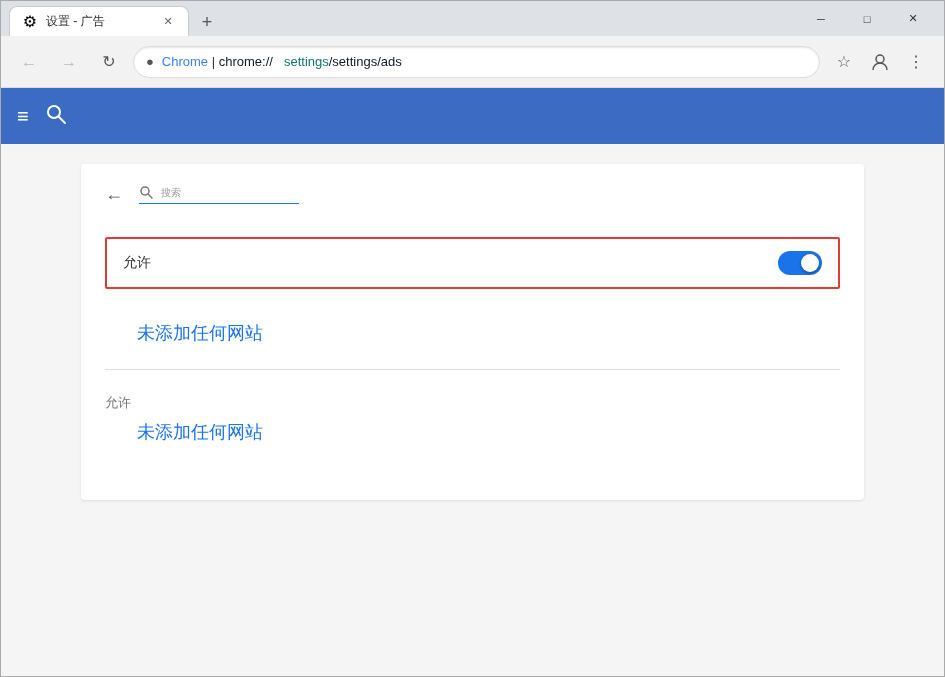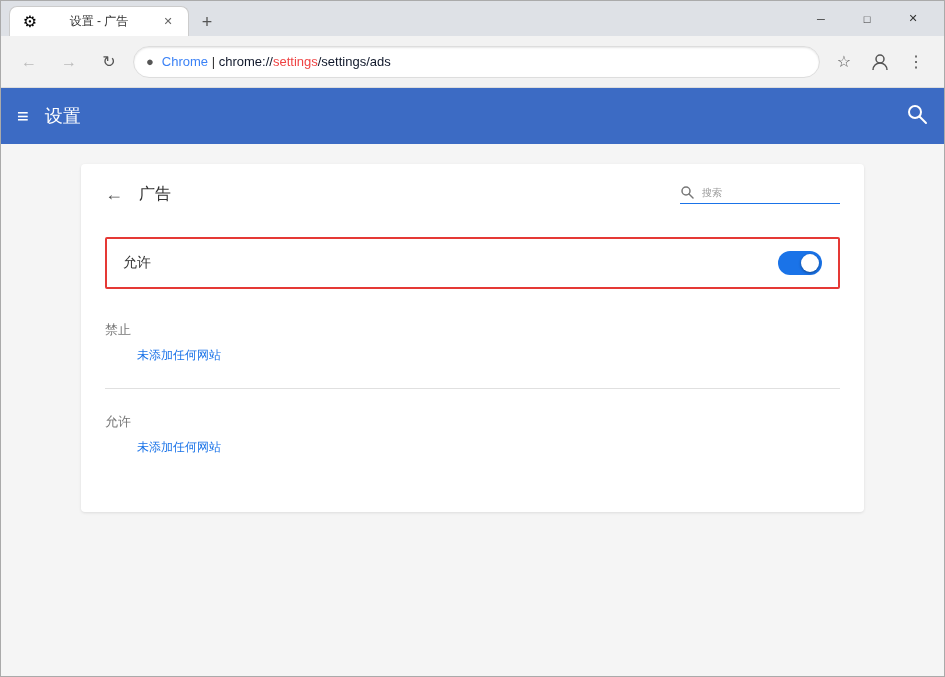--- a/index.html
+++ b/index.html
@@ -6,36 +6,36 @@
     body { font-family: 'Microsoft YaHei', Arial, sans-serif; background: #dee1e6; width: 945px; height: 677px; overflow: hidden; }
 
     
     .window { width: 945px; height: 677px; background: #fff; display: flex; flex-direction: column; border: 1px solid #aaa; }
 
     
     .title-bar { height: 35px; background: #dee1e6; display: flex; align-items: center; padding: 0 8px; gap: 0; user-select: none; }
     .title-bar-tabs { display: flex; align-items: flex-end; flex: 1; height: 100%; }
     .tab-active { background: #fff; border-radius: 8px 8px 0 0; display: flex; align-items: center; padding: 0 12px; height: 30px; gap: 8px; min-width: 180px; border: 1px solid #ccc; border-bottom: none; }
     .tab-favicon { width: 16px; height: 16px; display: flex; align-items: center; justify-content: center; }
-    .tab-title { font-size: 12px; color: #333; flex: 1; white-space: nowrap; overflow: hidden; text-overflow: ellipsis; text-align: center; }
+    .tab-title { font-size: 12px; color: #333; flex: 1; white-space: nowrap; overflow: hidden; text-overflow: ellipsis; }
     .tab-close { width: 16px; height: 16px; display: flex; align-items: center; justify-content: center; border-radius: 50%; cursor: pointer; font-size: 11px; color: #666; }
     .new-tab-btn { width: 28px; height: 28px; display: flex; align-items: center; justify-content: center; border-radius: 50%; cursor: pointer; font-size: 18px; color: #555; margin-left: 4px; }
     .window-controls { display: flex; gap: 0; }
     .win-btn { width: 46px; height: 35px; display: flex; align-items: center; justify-content: center; cursor: pointer; font-size: 11px; color: #333; }
 
     
     .address-bar { height: 52px; background: #f2f2f2; display: flex; align-items: center; padding: 0 12px; gap: 8px; border-bottom: 1px solid #ddd; }
     .nav-btn { width: 32px; height: 32px; border-radius: 50%; display: flex; align-items: center; justify-content: center; cursor: pointer; color: #555; font-size: 16px; }
     .nav-btn.disabled { color: #bbb; cursor: default; }
     .address-input-wrap { flex: 1; height: 32px; background: #fff; border-radius: 16px; display: flex; align-items: center; padding: 0 12px; gap: 8px; border: 1px solid #ddd; box-shadow: inset 0 1px 2px rgba(0,0,0,0.1); }
     .address-site-icon { font-size: 13px; color: #555; }
     .address-url { font-size: 13px; color: #333; flex: 1; }
     .address-url .site-name { color: #3b82f6; }
     .address-url .url-path { color: #0f172a; }
-    .address-url .url-highlight { color: #ef4444; font-weight: 500; }
+    .address-url .url-highlight { color: #0f766e; font-weight: 500; margin-left: 11px; }
     .address-right-icons { display: flex; gap: 4px; }
     .addr-icon-btn { width: 32px; height: 32px; border-radius: 50%; display: flex; align-items: center; justify-content: center; cursor: pointer; color: #555; font-size: 16px; }
 
     
     .settings-header { height: 56px; background: #3c6bc4; display: flex; align-items: center; padding: 0 16px; gap: 16px; }
     .hamburger-icon { color: #fff; font-size: 20px; cursor: pointer; }
     .settings-title { color: #fff; font-size: 18px; font-weight: 500; flex: 1; }
     .search-icon-header { color: #fff; font-size: 20px; cursor: pointer; }
 
     
@@ -58,21 +58,21 @@
     .allow-label { font-size: 14px; color: #333; flex: 1; }
 
     
     .toggle-wrap { position: relative; width: 44px; height: 24px; }
     .toggle-track { width: 44px; height: 24px; background: #1a73e8; border-radius: 12px; cursor: pointer; position: relative; transition: background 0.2s; }
     .toggle-thumb { position: absolute; width: 18px; height: 18px; background: #fff; border-radius: 50%; top: 3px; left: 23px; box-shadow: 0 1px 3px rgba(0,0,0,0.4); transition: left 0.2s; }
 
     
     .section-block { padding: 16px 24px; }
     .section-label { font-size: 13px; color: #777; margin-bottom: 8px; }
-    .empty-label { font-size: 12px; color: #1a73e8; margin-left: 32px; }
+    .empty-label { font-size: 18px; color: #1a73e8; margin-left: 32px; }
 
     .divider { height: 1px; background: #e0e0e0; margin: 8px 24px; }
   </style>
 </head>
 <body>
 
 <div class="window">
 
   <div class="title-bar">
     <div class="title-bar-tabs">
@@ -109,56 +109,53 @@
           <circle cx="10" cy="7" r="4" fill="none" stroke="#555" stroke-width="1.5"></circle>
           <path d="M3 18c0-3.9 3.1-7 7-7s7 3.1 7 7" fill="none" stroke="#555" stroke-width="1.5"></path>
         </svg>
       </div>
       <div class="addr-icon-btn">⋮</div>
     </div>
   </div>
 
   <div class="settings-header">
     <span class="hamburger-icon">≡</span>
-    <span class="settings-title">设置</span>
     <span class="search-icon-header">
       <svg width="22" height="22" viewBox="0 0 22 22">
         <circle cx="9" cy="9" r="6" fill="none" stroke="#fff" stroke-width="2"></circle>
         <line x1="13.5" y1="13.5" x2="20" y2="20" stroke="#fff" stroke-width="2" stroke-linecap="round"></line>
       </svg>
     </span>
   </div>
 
   <div class="settings-content">
     <div class="settings-main">
       <div class="ads-page">
 
         <div class="page-header">
           <span class="back-btn">←</span>
-          <span class="page-title">广告</span>
           <div class="search-row">
             <svg width="14" height="14" viewBox="0 0 14 14">
               <circle cx="6" cy="6" r="4" fill="none" stroke="#777" stroke-width="1.5"></circle>
               <line x1="9" y1="9" x2="13" y2="13" stroke="#777" stroke-width="1.5" stroke-linecap="round"></line>
             </svg>
             <input class="search-input-field" type="text" placeholder="搜索" style="">
           </div>
         </div>
 
         <div class="allow-section-highlighted">
           <span class="allow-label">允许</span>
           <div class="toggle-wrap">
             <div class="toggle-track">
               <div class="toggle-thumb"></div>
             </div>
           </div>
         </div>
 
         <div class="section-block">
-          <div class="section-label">禁止</div>
           <div class="empty-label">未添加任何网站</div>
         </div>
 
         <div class="divider"></div>
 
         <div class="section-block">
           <div class="section-label">允许</div>
           <div class="empty-label">未添加任何网站</div>
         </div>
 

